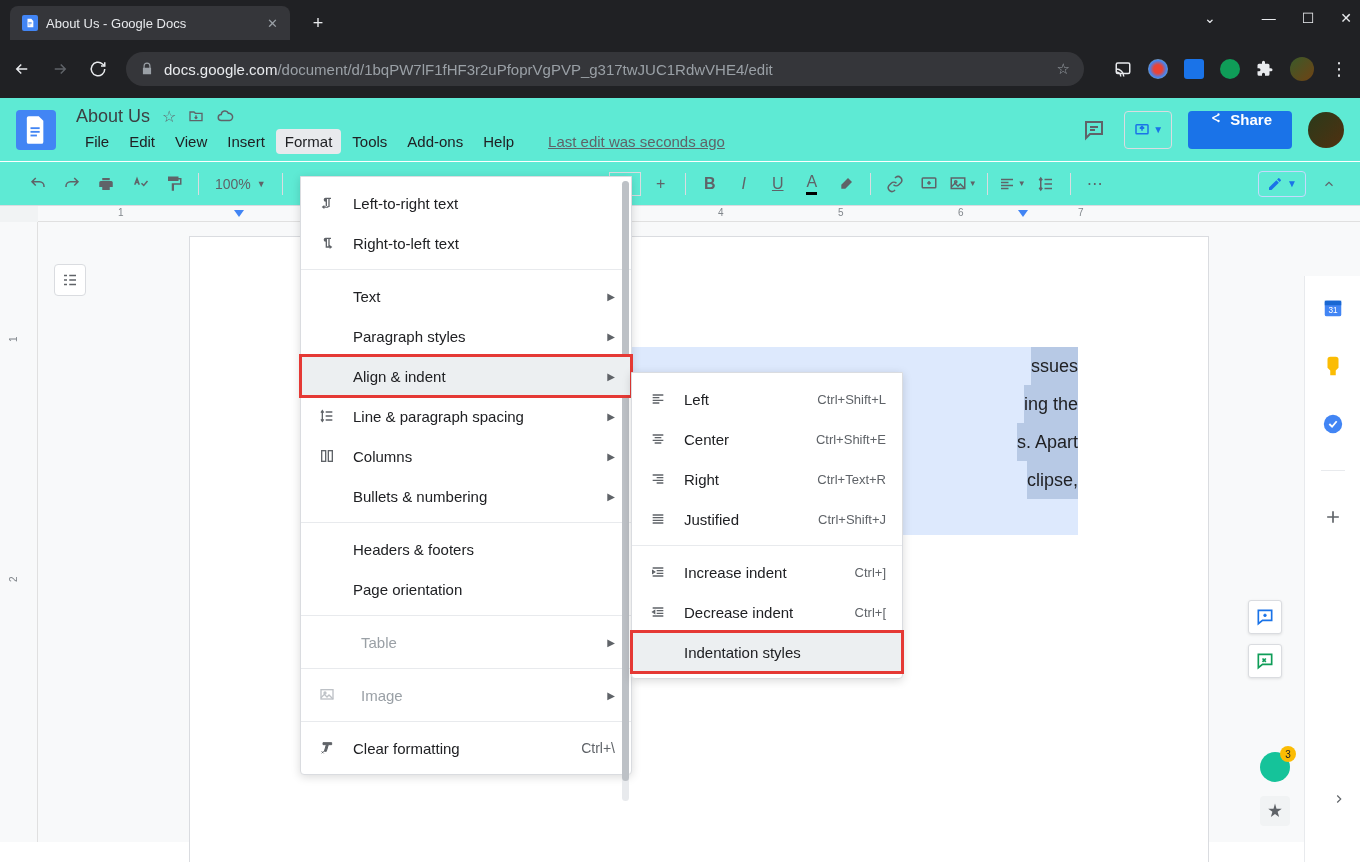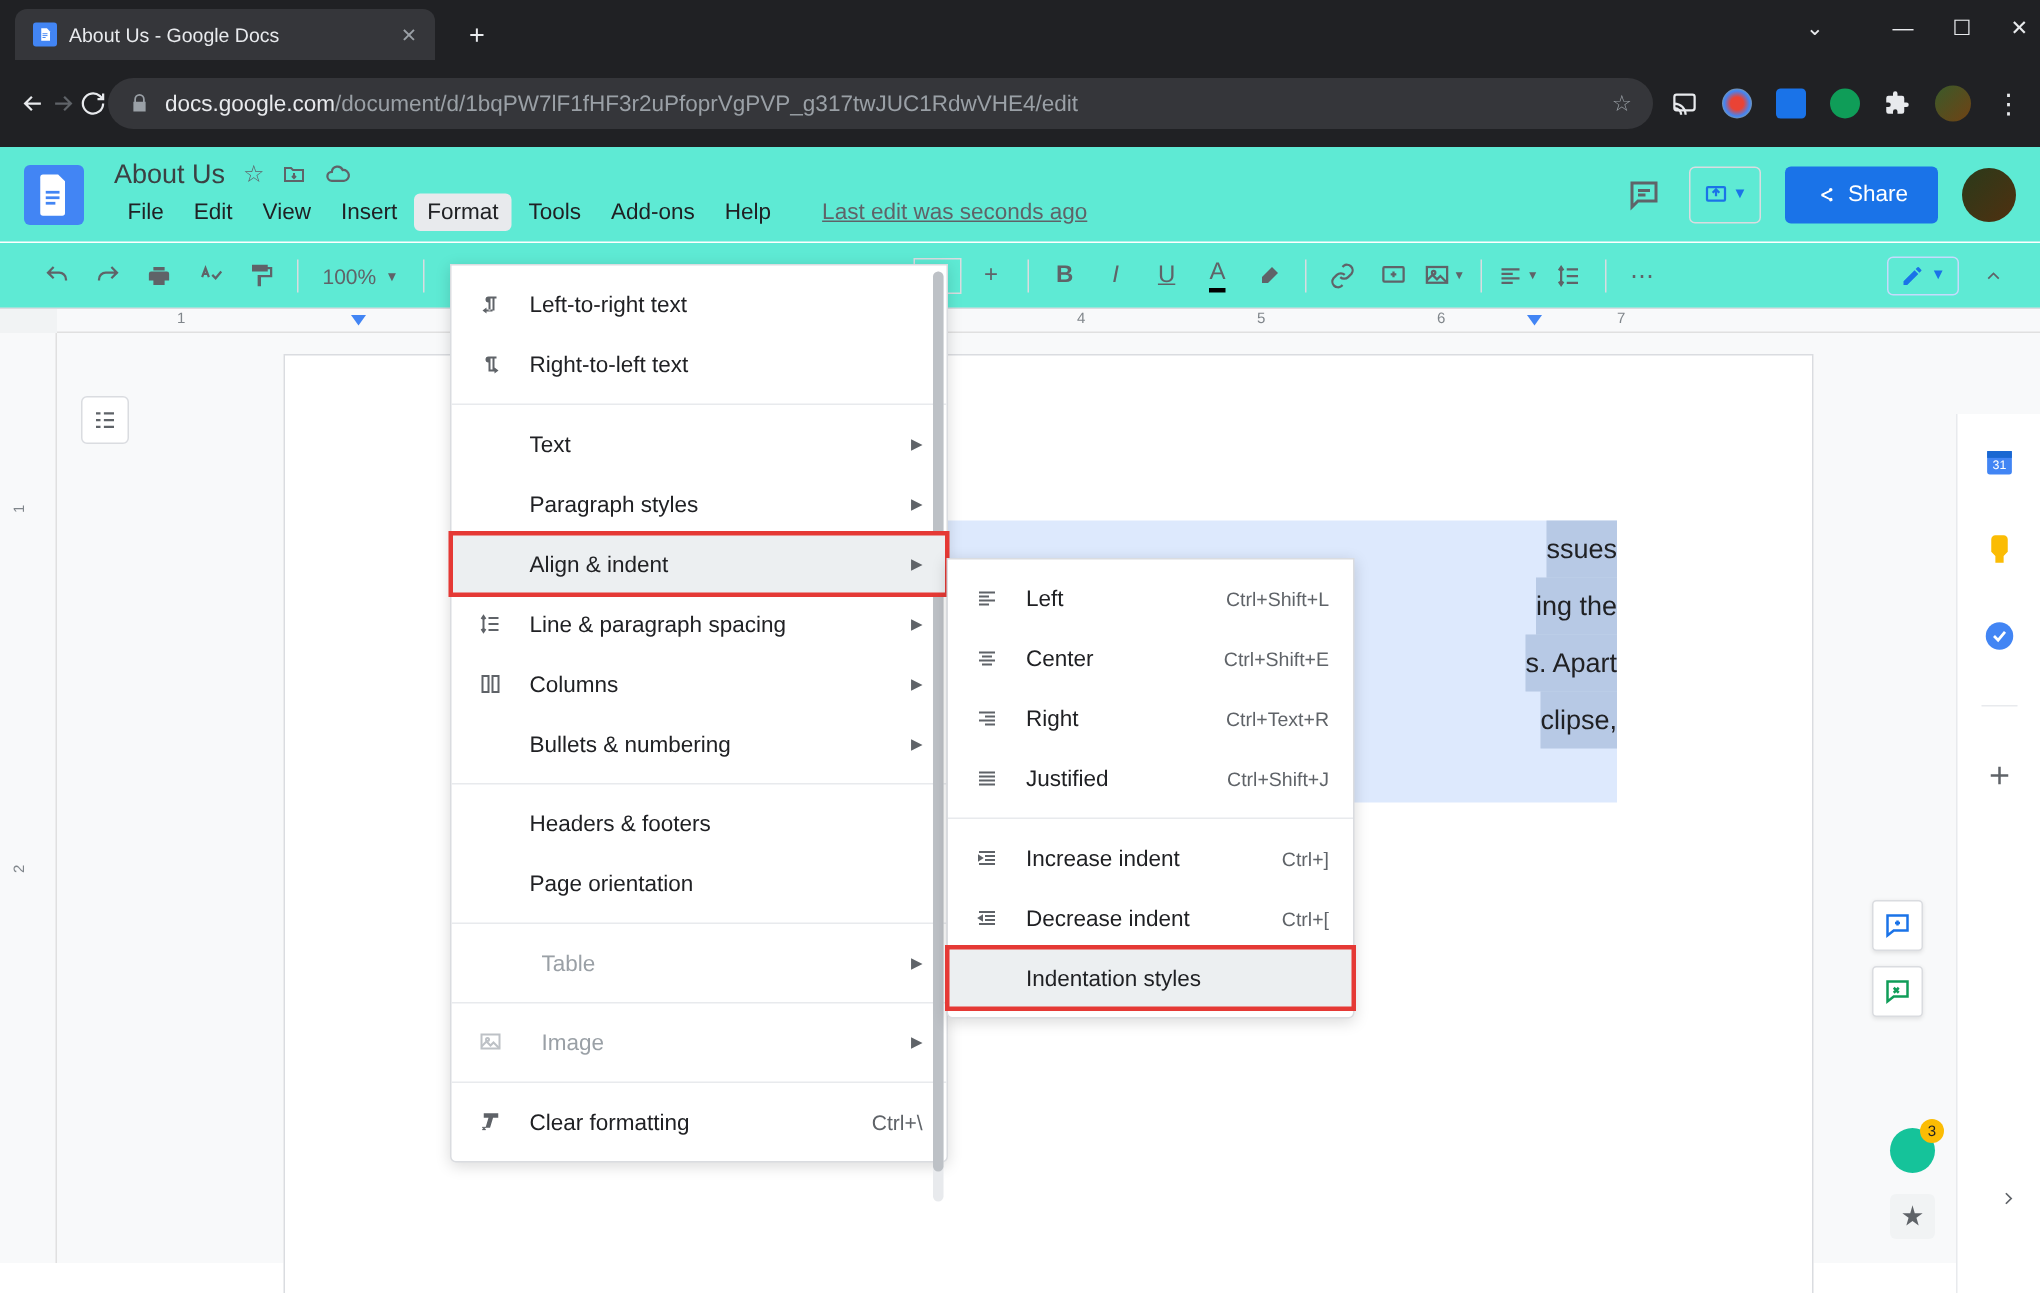--- a/index.html
+++ b/index.html
@@ -10,21 +10,21 @@
 .tabbar { height: 40px; display: flex; align-items: flex-end; padding-left: 10px; }
 .tab { background: #35363a; height: 34px; width: 280px; border-radius: 8px 8px 0 0; display: flex; align-items: center; padding: 0 12px; gap: 8px; color: #e8eaed; font-size: 13px; }
 .tab-icon { width: 16px; height: 16px; background: #4285f4; border-radius: 2px; display: flex; align-items: center; justify-content: center; }
 .tab-icon svg { width: 10px; height: 10px; fill: #fff; }
 .tab-close { margin-left: auto; color: #9aa0a6; cursor: pointer; }
 .newtab { width: 28px; height: 28px; display: flex; align-items: center; justify-content: center; color: #e8eaed; margin-left: 14px; margin-bottom: 3px; cursor: pointer; font-size: 18px; }
 .win-controls { position: absolute; right: 8px; top: 10px; display: flex; gap: 26px; color: #e8eaed; font-size: 14px; align-items: center; }
 .win-controls span { cursor: pointer; }
 .chevron-ctl { margin-right: 20px; }
 
-.addrbar { height: 58px; display: flex; align-items: center; padding: 0 12px; }
+.addrbar { height: 58px; display: flex; align-items: center; padding: 0 12px; gap: 18px; }
 .nav-btn { width: 20px; height: 20px; color: #9aa0a6; display: flex; align-items: center; justify-content: center; cursor: pointer; }
 .nav-btn.active { color: #e8eaed; }
 .urlbox { flex: 1; height: 34px; background: #35363a; border-radius: 17px; display: flex; align-items: center; padding: 0 14px; gap: 10px; color: #9aa0a6; font-size: 15px; }
 .urlbox .domain { color: #e8eaed; }
 .star { margin-left: auto; color: #9aa0a6; }
 .ext-icons { display: flex; gap: 16px; align-items: center; margin-left: 12px; }
 .ext-ic { width: 20px; height: 20px; border-radius: 50%; }
 .prof { width: 24px; height: 24px; border-radius: 50%; background: linear-gradient(135deg,#3a5a2a,#704214); }
 .dots { color: #e8eaed; font-size: 18px; cursor: pointer; }
 
@@ -37,21 +37,21 @@
 .title-row { display: flex; align-items: center; gap: 12px; }
 .doc-title { font-size: 18px; color: #3c4043; }
 .title-ic { color: #5f6368; cursor: pointer; }
 .menubar { display: flex; gap: 2px; font-size: 15px; color: #202124; }
 .menubar span { padding: 4px 9px; border-radius: 4px; cursor: pointer; }
 .menubar span.open { background: #e8eaed; }
 .last-edit { color: #5f6368; text-decoration: underline; margin-left: 14px; font-size: 15px; cursor: pointer; }
 .header-right { margin-left: auto; display: flex; align-items: center; gap: 16px; }
 .hdr-ic { color: #5f6368; cursor: pointer; width: 28px; height: 28px; display: flex; align-items: center; justify-content: center; }
 .present-btn { width: 48px; height: 38px; border: 1px solid #dadce0; border-radius: 4px; display: flex; align-items: center; justify-content: center; color: #1a73e8; cursor: pointer; gap: 2px; }
-.share-btn { background: #1a73e8; color: #fff; height: 38px; padding: 0 20px; border-radius: 4px; display: flex; align-items: center; gap: 8px; font-size: 15px; font-weight: 400; cursor: pointer; }
+.share-btn { background: #1a73e8; color: #fff; height: 38px; padding: 0 20px; border-radius: 4px; display: flex; align-items: flex-start; gap: 8px; font-size: 15px; font-weight: 700; cursor: pointer; }
 .avatar { width: 36px; height: 36px; border-radius: 50%; background: linear-gradient(135deg,#2a3a1a,#503010); }
 
 
 .toolbar { height: 44px; border-bottom: 1px solid #dadce0; display: flex; align-items: center; padding: 0 24px; gap: 6px; color: #5f6368; }
 .tbtn { width: 28px; height: 28px; display: flex; align-items: center; justify-content: center; cursor: pointer; border-radius: 4px; }
 .tsep { width: 1px; height: 22px; background: #dadce0; margin: 0 4px; }
 .zoom { font-size: 14px; padding: 0 6px; display: flex; align-items: center; gap: 6px; cursor: pointer; }
 .font-size { display: flex; align-items: center; gap: 6px; }
 .fs-box { width: 32px; height: 24px; border: 1px solid #dadce0; text-align: center; font-size: 13px; line-height: 22px; }
 .editing-btn { display: flex; align-items: center; gap: 4px; color: #1a73e8; border: 1px solid #c6dafc; padding: 4px 8px; border-radius: 4px; margin-left: auto; cursor: pointer; }

